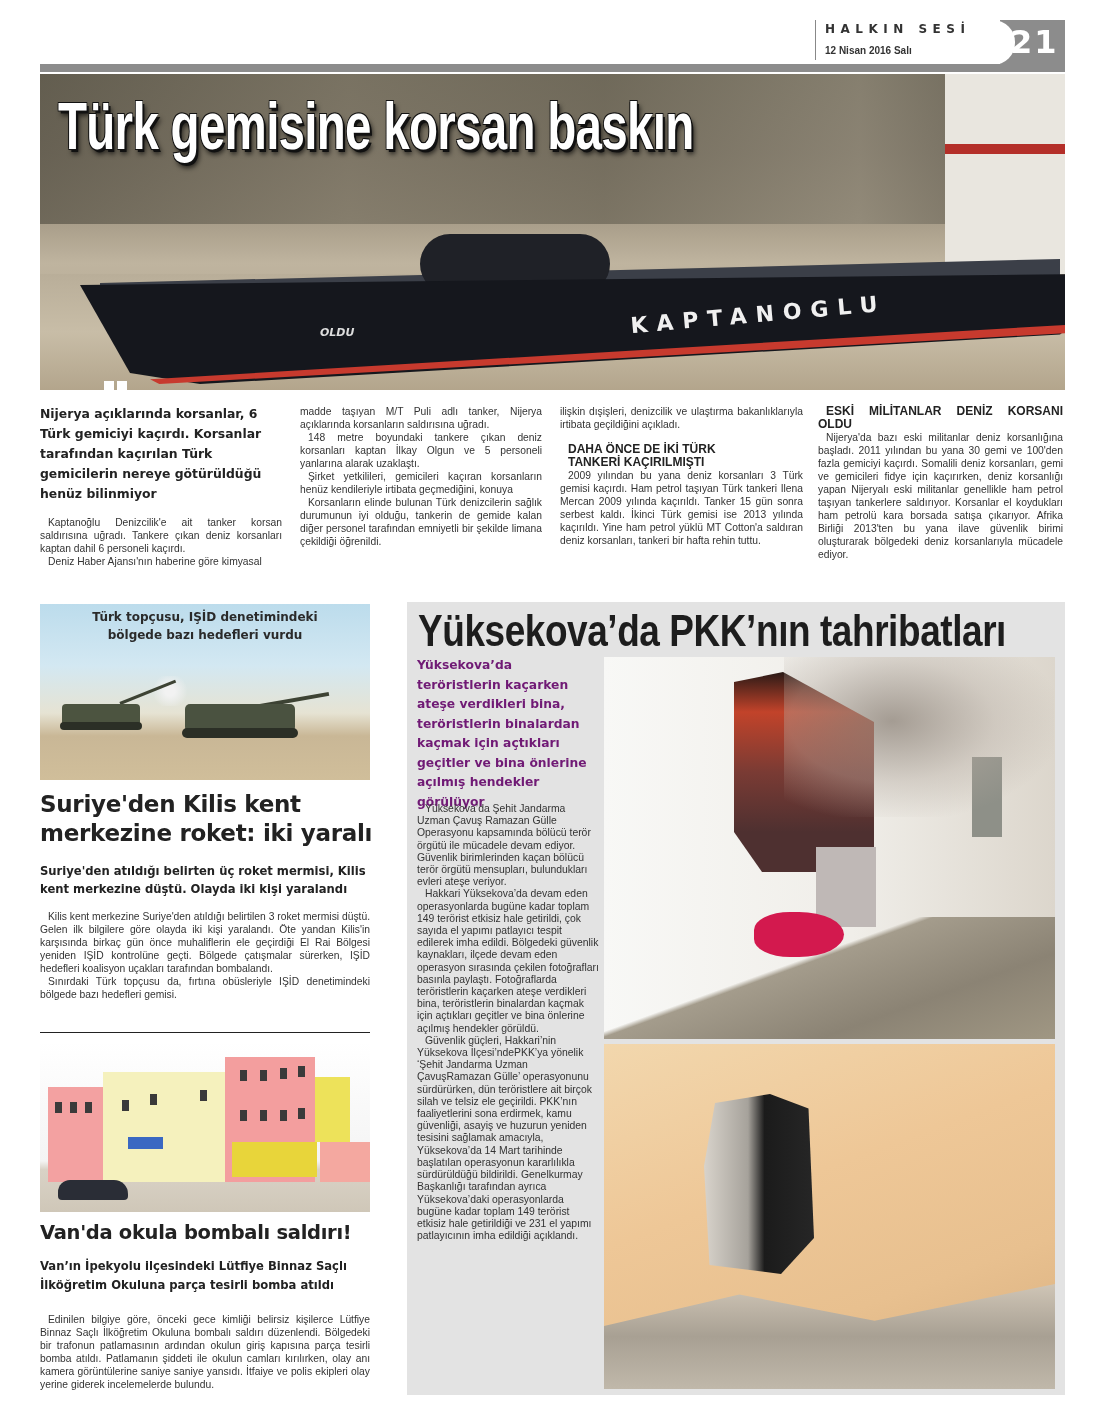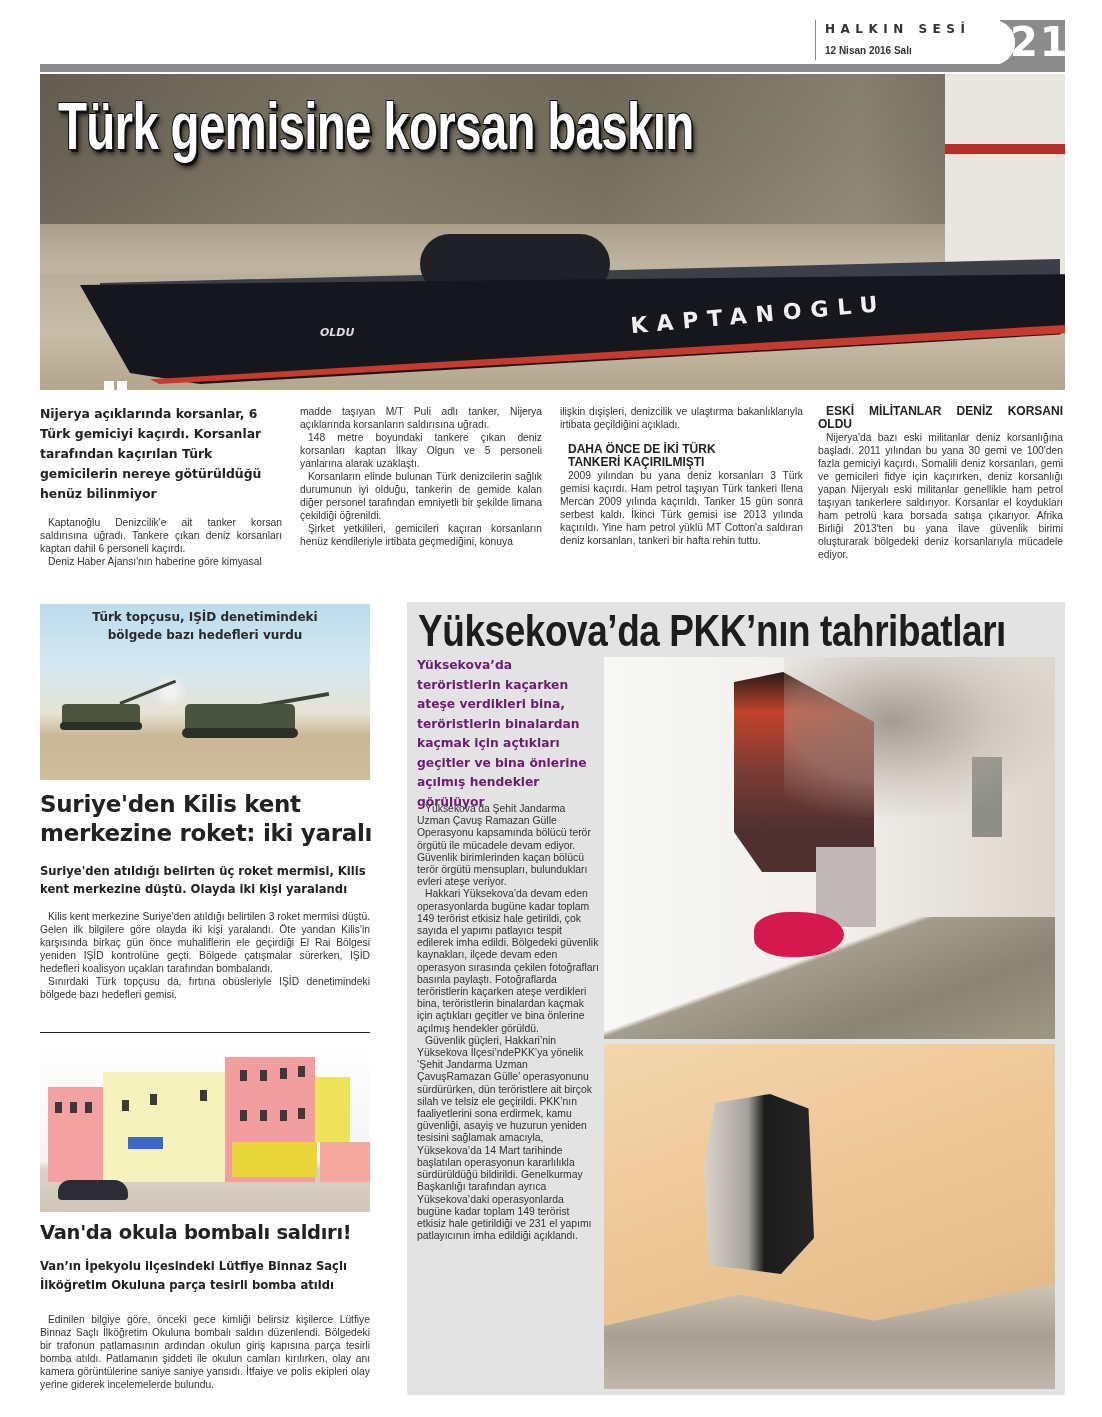--- a/index.html
+++ b/index.html
@@ -6,21 +6,21 @@
   html, body { width: 1102px; height: 1417px; background: #ffffff; overflow: hidden; }
   body { position: relative; font-family: "DejaVu Sans", sans-serif; color: #222; }
 
   
   .masthead { position: absolute; left: 815px; top: 20px; width: 250px; height: 44px; }
   .mast-divider { position: absolute; left: 0; top: 0; width: 1px; height: 40px; background: #888; }
   .mast-name { position: absolute; left: 10px; top: 2px; font-family: "DejaVu Sans", sans-serif; font-size: 12px; font-weight: bold; letter-spacing: 5.5px; color: #333; }
   .mast-date { position: absolute; left: 10px; top: 25px; font-size: 10px; font-weight: bold; color: #333; font-family: "Liberation Sans", sans-serif; }
   .page-num-box { position: absolute; left: 1000px; top: 20px; width: 65px; height: 45px; background: #8c8c8c; }
   .page-num-notch { position: absolute; left: 985px; top: 20px; width: 30px; height: 45px; background: #fff; border-radius: 0 22px 22px 0; }
-  .page-num { position: absolute; left: 1010px; top: 20px; font-family: "DejaVu Sans", sans-serif; font-weight: bold; font-size: 40px; color: #fff; letter-spacing: 2px; line-height: 44px; }
+  .page-num { position: absolute; left: 1010px; top: 20px; font-family: "DejaVu Sans", sans-serif; font-weight: bold; font-size: 32px; color: #fff; letter-spacing: 2px; line-height: 44px; }
   .top-bar { position: absolute; left: 40px; top: 64px; width: 1025px; height: 8px; background: #8c8c8c; }
 
   
   .hero { position: absolute; left: 40px; top: 74px; width: 1025px; height: 316px; overflow: hidden;
     background: linear-gradient(180deg, #76705f 0%, #8a8070 25%, #a59a86 45%, #bfb49f 60%, #a89c85 100%); }
   .hero-trees { position: absolute; left: 0; top: 0; width: 100%; height: 150px;
     background: linear-gradient(90deg, #5c574a 0%, #7a7363 30%, #6d6758 55%, #8b8474 80%, #5d584c 100%); opacity: 0.75; }
   .hero-water { position: absolute; left: 0; top: 200px; width: 100%; height: 116px;
     background: linear-gradient(180deg, #b9ae99 0%, #c8bda7 50%, #b3a58c 100%); }
   .ship-hull { position: absolute; left: 40px; top: 200px; width: 1000px; height: 110px;
@@ -128,22 +128,22 @@
 </div>
 
 <div class="lead">Nijerya açıklarında korsanlar, 6 Türk gemiciyi kaçırdı. Korsanlar tarafından kaçırılan Türk gemicilerin nereye götürüldüğü henüz bilinmiyor</div>
 <div class="col" style="left:40px; top:516px; width:242px;">
   <p>Kaptanoğlu Denizcilik'e ait tanker korsan saldırısına uğradı. Tankere çıkan deniz korsanları kaptan dahil 6 personeli kaçırdı.</p>
   <p>Deniz Haber Ajansı'nın haberine göre kimyasal</p>
 </div>
 <div class="col" style="left:300px; top:405px; width:242px;">
   <p style="text-indent:0">madde taşıyan M/T Puli adlı tanker, Nijerya açıklarında korsanların saldırısına uğradı.</p>
   <p>148 metre boyundaki tankere çıkan deniz korsanları kaptan İlkay Olgun ve 5 personeli yanlarına alarak uzaklaştı.</p>
+  <p>Şirket yetkilileri, gemicileri kaçıran korsanların henüz kendileriyle irtibata geçmediğini, konuya</p>
   <p>Korsanların elinde bulunan Türk denizcilerin sağlık durumunun iyi olduğu, tankerin de gemide kalan diğer personel tarafından emniyetli bir şekilde limana çekildiği öğrenildi.</p>
-  <p>Şirket yetkilileri, gemicileri kaçıran korsanların henüz kendileriyle irtibata geçmediğini, konuya</p>
 </div>
 <div class="col" style="left:560px; top:405px; width:243px;">
   <p style="text-indent:0">ilişkin dışişleri, denizcilik ve ulaştırma bakanlıklarıyla irtibata geçildiğini açıkladı.</p>
   <div style="height:12px"></div>
   <div class="subhead">DAHA ÖNCE DE İKİ TÜRK</div>
   <div class="subhead">TANKERİ KAÇIRILMIŞTI</div>
   <p>2009 yılından bu yana deniz korsanları 3 Türk gemisi kaçırdı. Ham petrol taşıyan Türk tankeri Ilena Mercan 2009 yılında kaçırıldı. Tanker 15 gün sonra serbest kaldı. İkinci Türk gemisi ise 2013 yılında kaçırıldı. Yine ham petrol yüklü MT Cotton'a saldıran deniz korsanları, tankeri bir hafta rehin tuttu.</p>
 </div>
 <div class="col" style="left:818px; top:405px; width:245px;">
   <div class="subhead">ESKİ MİLİTANLAR DENİZ KORSANI OLDU</div>

